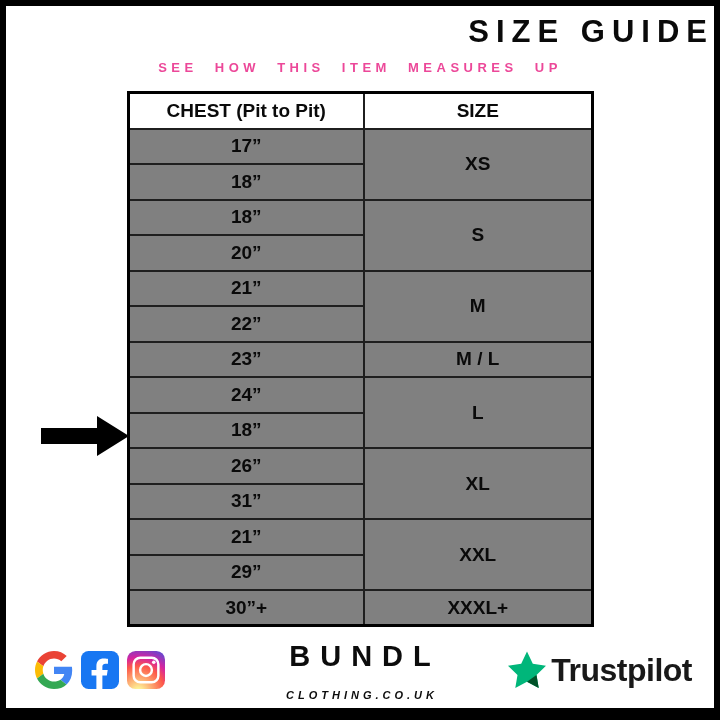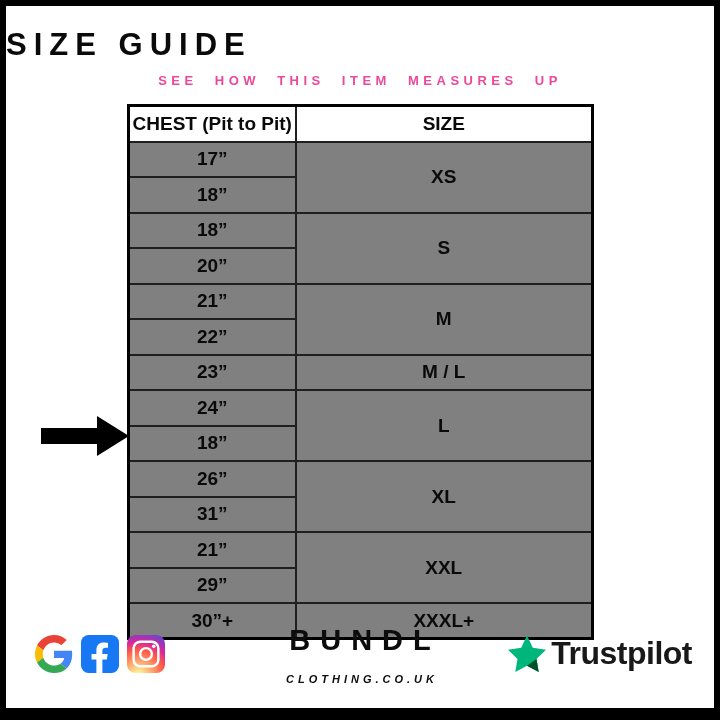--- a/index.html
+++ b/index.html
@@ -10,22 +10,22 @@
     position: relative;
     width: 720px;
     height: 720px;
     background: #ffffff;
     border: 6px solid #000000;
     border-bottom-width: 12px;
     overflow: hidden;
   }
 
   .title {
-    margin-top: 21px;
-    text-align: left;
+    margin-top: 8px;
+    text-align: right;
     font-size: 31px;
     font-weight: 800;
     letter-spacing: 7px;
     color: #0a0a0a;
   }
   .subtitle {
     margin-top: 10px;
     text-align: center;
     font-size: 13px;
     font-weight: 700;
@@ -46,21 +46,21 @@
     text-align: center;
     vertical-align: middle;
     color: #0a0a0a;
   }
   table.size-table th {
     height: 36px;
     background: #ffffff;
     font-size: 19px;
     font-weight: 700;
   }
-  th.col-chest, td.chest { width: 168px; }
+  th.col-chest, td.chest { width: 236px; }
   table.size-table td {
     height: 35.5px;
     background: #808080;
     font-size: 19px;
     font-weight: 700;
   }
   td.hl-chest { background: #ffffff; border-right: none; }
   td.hl-size  { background: #ffffff; border-left: none; }
 
   .arrow {
@@ -68,21 +68,21 @@
     left: 33px;
     top: 408px;
     width: 92px;
     height: 44px;
   }
 
   .footer {
     position: absolute;
     left: 0;
     right: 0;
-    bottom: 24px;
+    bottom: 8px;
     height: 60px;
     display: flex;
     align-items: center;
     justify-content: space-between;
     padding: 0 22px 0 29px;
   }
   .social { display: flex; align-items: center; gap: 8px; }
   .social .icon { width: 38px; height: 38px; display: block; }
 
   .brand {
@@ -101,21 +101,21 @@
   .brand-tagline {
     margin-top: 16px;
     font-size: 11px;
     font-weight: 700;
     letter-spacing: 4px;
     margin-right: -4px;
     color: #0c0c0c;
     font-style: italic;
   }
 
-  .trustpilot { display: flex; gap: 5px; }
+  .trustpilot { display: flex; align-items: center; gap: 5px; }
   .trustpilot-star { width: 38px; height: 38px; display: block; }
   .trustpilot-label {
     font-size: 32px;
     font-weight: 700;
     letter-spacing: -0.5px;
     color: #191919;
   }
 </style>
 </head>
 <body>

